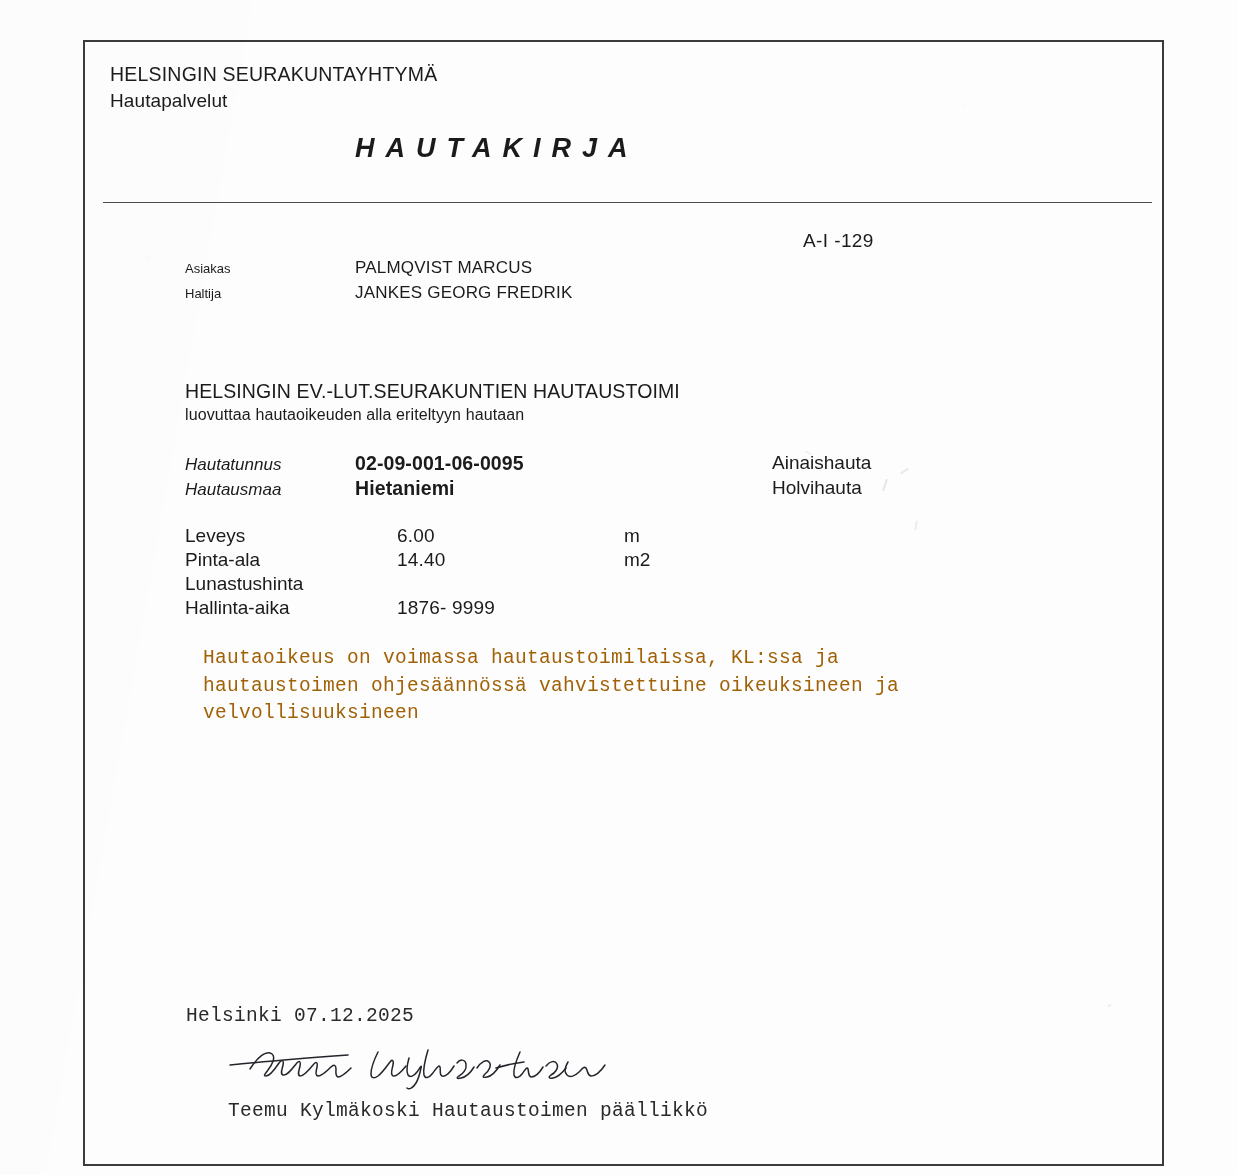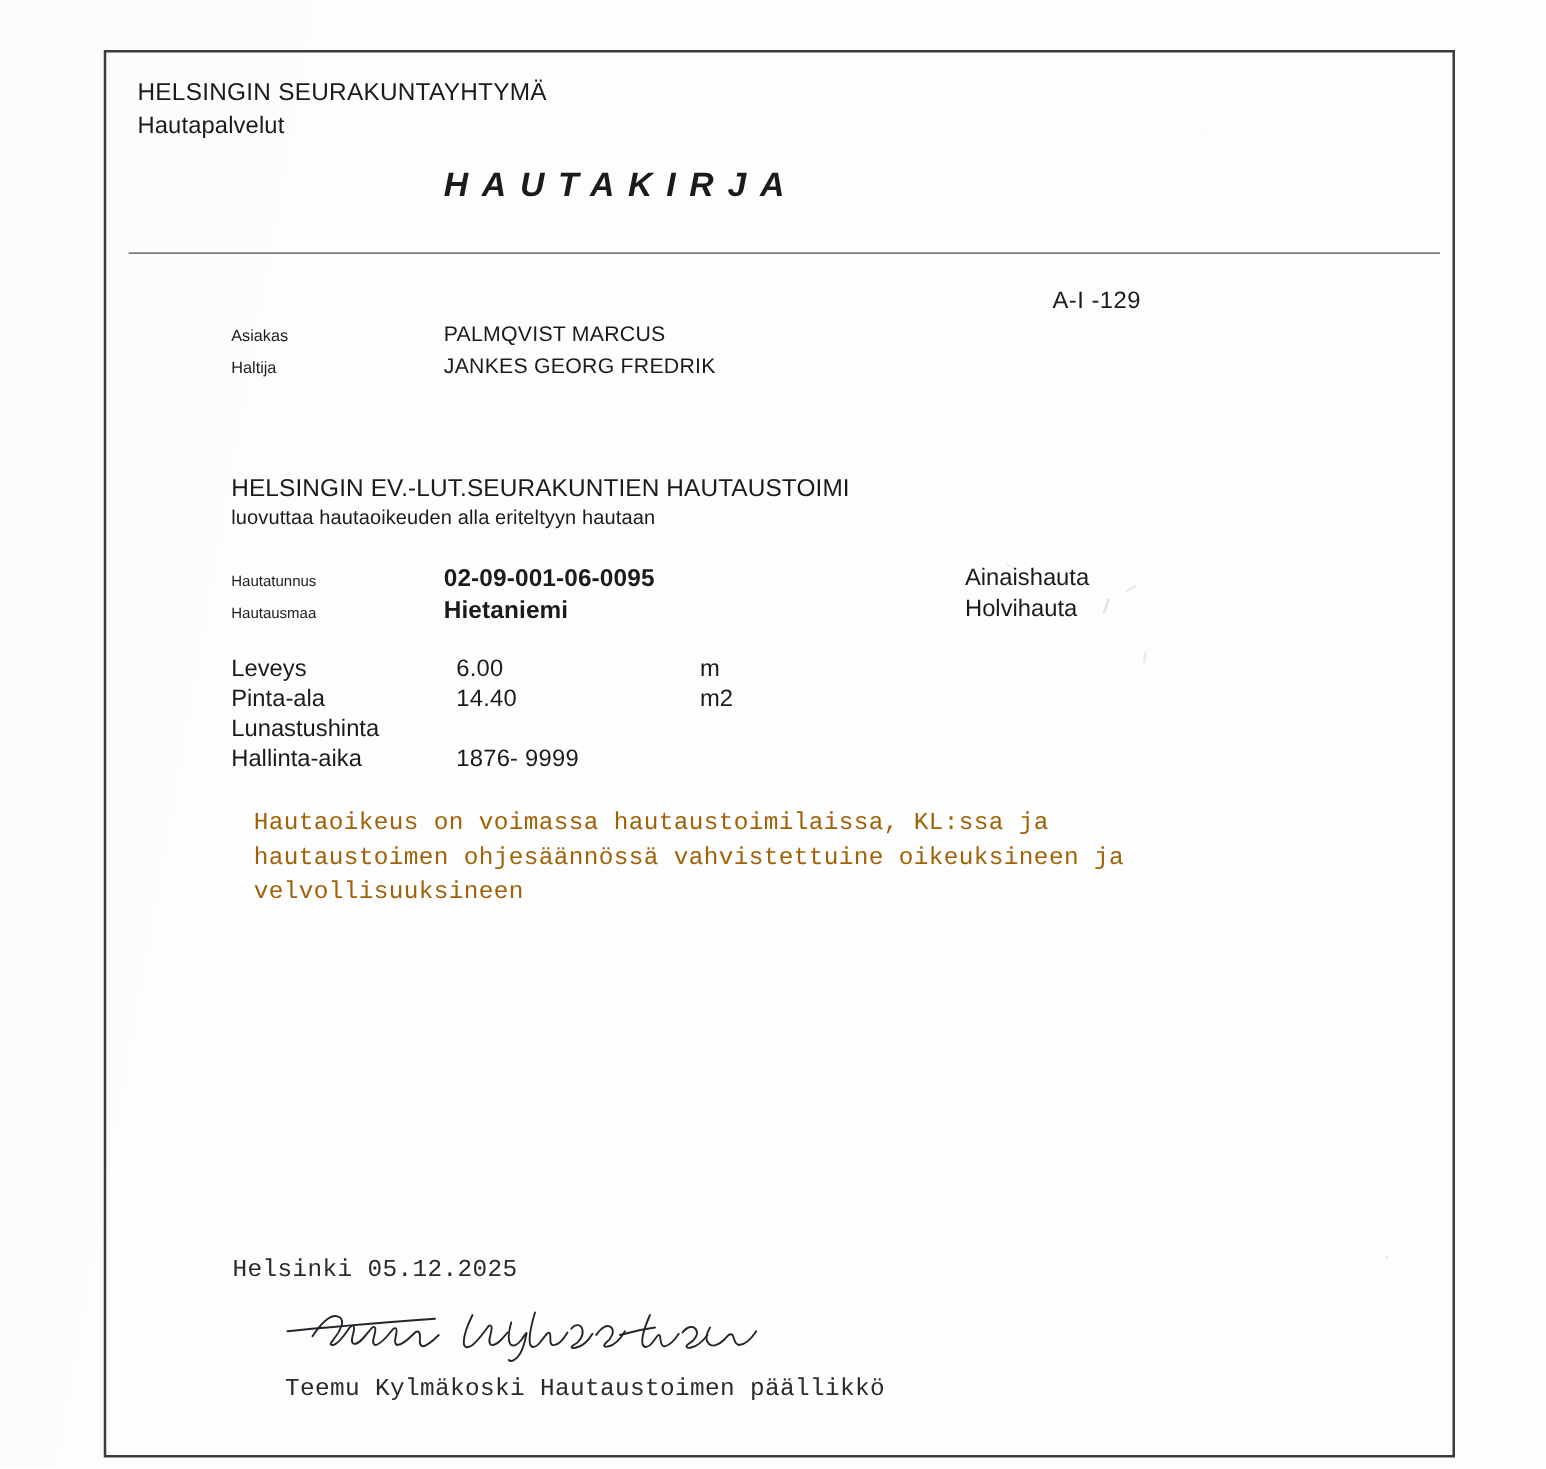--- a/index.html
+++ b/index.html
@@ -84,21 +84,20 @@
   }
 
   
   .ref-code {
     position: absolute;
     left: 803px;
     top: 230px;
     font-size: 19px;
     letter-spacing: .4px;
     white-space: nowrap;
-    margin-left: 39px;
   }
 
   
   .party-block {
     position: absolute;
     left: 185px;
     top: 258px;
   }
   .party-row {
     display: flex;
@@ -141,21 +140,22 @@
     top: 452px;
   }
   .grave-row {
     display: flex;
     align-items: baseline;
     height: 25px;
   }
   .grave-row .lbl {
     width: 170px;
     flex: 0 0 170px;
-    font-size: 12px;
+    font-size: 17px;
+    font-style: italic;
   }
   .grave-row .val {
     font-size: 19.5px;
     font-weight: bold;
     letter-spacing: .1px;
     white-space: nowrap;
   }
 
   .grave-types {
     position: absolute;
@@ -171,20 +171,21 @@
   
   .measure-block {
     position: absolute;
     left: 185px;
     top: 525px;
   }
   .measure-row {
     display: flex;
     align-items: baseline;
     height: 24px;
+    gap: 32px;
   }
   .measure-row .lbl {
     width: 180px;
     flex: 0 0 180px;
     font-size: 19px;
   }
   .measure-row .num {
     width: 180px;
     flex: 0 0 180px;
     text-align: left;
@@ -317,21 +318,21 @@
     <span class="lbl">Hallinta-aika</span>
     <span class="num">1876- 9999</span>
     <span class="unit"></span>
   </div>
 </div>
 
 <div class="clause">Hautaoikeus on voimassa hautaustoimilaissa, KL:ssa ja
 hautaustoimen ohjesäännössä vahvistettuine oikeuksineen ja
 velvollisuuksineen</div>
 
-<div class="place-date">Helsinki 05.12.2025</div>
+<div class="place-date">Helsinki 07.12.2025</div>
 
 <div class="signature">
   <svg viewBox="0 0 390 56" preserveAspectRatio="none" aria-hidden="true">
     <g fill="none" stroke="#24242c" stroke-width="1.5" stroke-linecap="round" stroke-linejoin="round">
       <path d="M2 27 C 40 23, 80 20, 120 17"></path>
       <path d="M22 31 C 30 19, 38 12, 44 16 C 48 19, 44 27, 40 32 C 37 36, 35 38, 38 38
                C 42 38, 47 31, 51 25 C 54 21, 56 22, 55 27 C 54 32, 52 36, 55 37
                C 59 38, 64 31, 68 26 C 71 22, 73 23, 72 28 C 71 33, 69 37, 72 38
                C 76 38, 81 32, 85 27 C 88 23, 90 24, 89 29 C 88 34, 87 37, 90 38
                C 94 38, 99 33, 103 29 C 106 26, 108 27, 108 31 C 108 35, 107 38, 110 39

